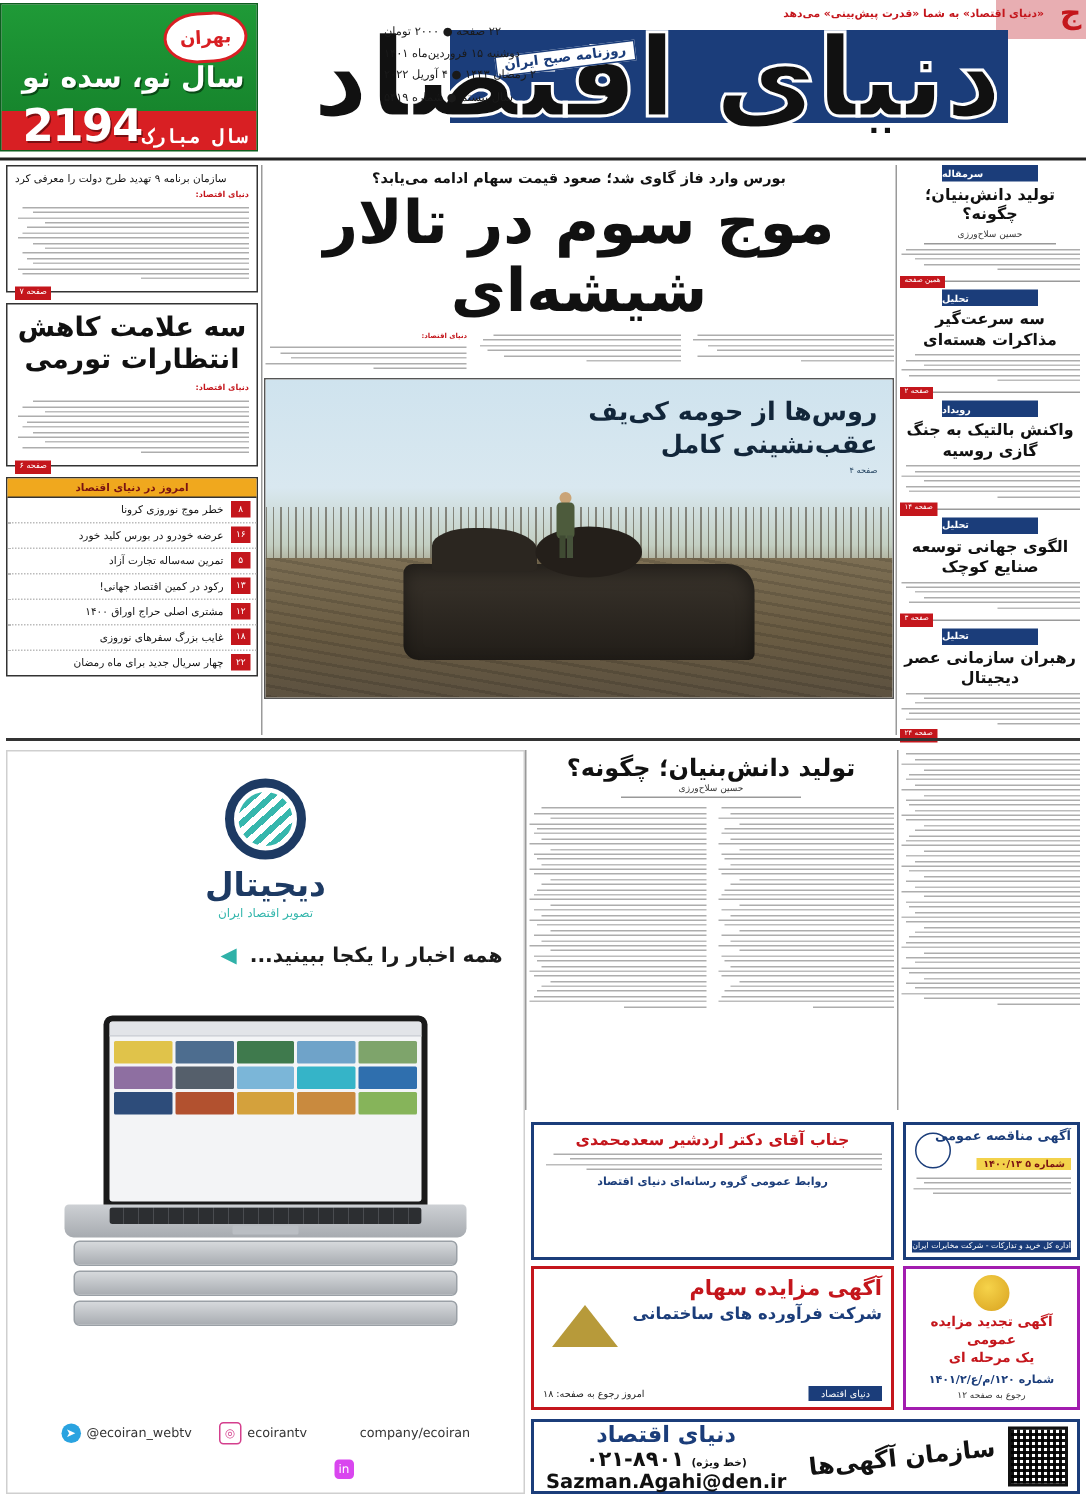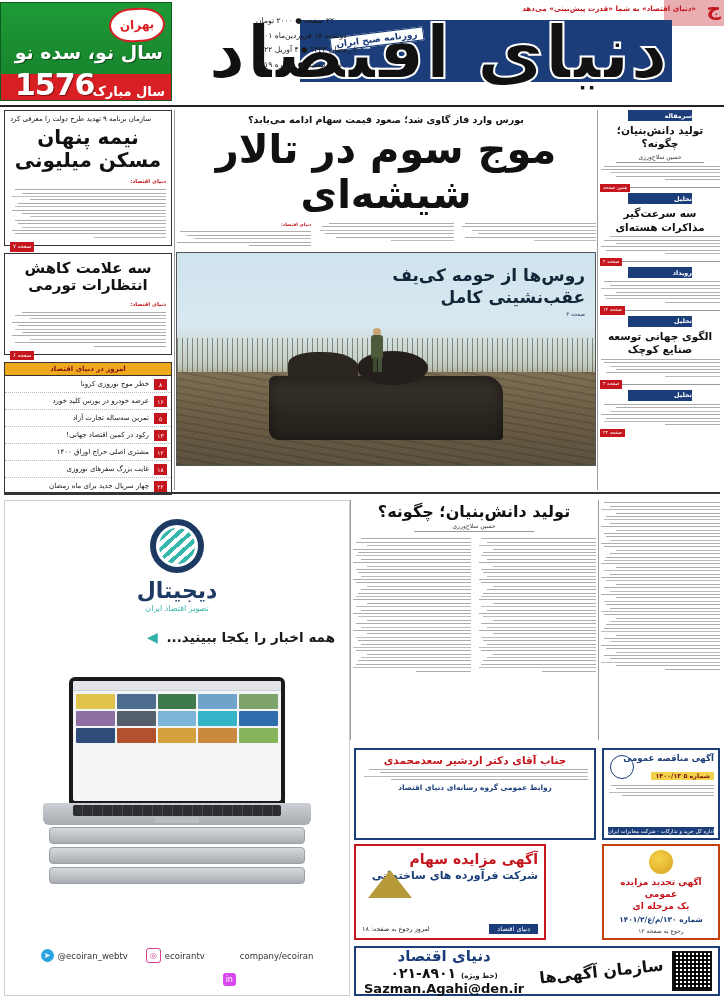--- a/index.html
+++ b/index.html
@@ -24,21 +24,21 @@
   .behran{position:absolute;left:0;top:2px;width:172px;height:99px;
           background:linear-gradient(#1f9a37,#17862d 72%,#17862d 72%);
           border:1px solid #0d5d1e;box-sizing:border-box;overflow:hidden;}
   .behran .redbar{position:absolute;left:0;bottom:0;width:100%;height:26px;background:#d81f23;}
   .behran .logo{position:absolute;right:6px;top:5px;width:52px;height:30px;background:#fff;
         border-radius:50%/60%;border:2px solid #d81f23;display:flex;align-items:center;
         justify-content:center;transform:rotate(-3deg);}
   .behran .logo span{color:#d81f23;font-size:12px;font-weight:bold;}
   .behran .l1{position:absolute;right:8px;top:38px;color:#fff;font-size:19px;font-weight:bold;
         text-shadow:1px 1px 0 #0a4a16;}
-  .behran .l2{position:absolute;right:6px;bottom:1px;color:#fff;font-size:13px;font-weight:bold;}
+  .behran .l2{position:absolute;right:6px;bottom:1px;color:#fff;font-size:13px;font-weight:bold;font-family:Liberation Mono, monospace;}
   .behran .yr{position:absolute;left:14px;bottom:-2px;color:#fff;font-size:30px;font-weight:bold;
         letter-spacing:-1px;text-shadow:1px 1px 0 #7b0f12;}
 
   .masthead{position:absolute;left:176px;top:0;width:548px;height:103px;}
   .slogan{position:absolute;right:28px;top:4px;font-size:7.2px;color:#c4161c;font-weight:bold;letter-spacing:.2px;}
   .cornerflag{position:absolute;right:0;top:0;width:60px;height:26px;background:#e8aeb2;}
   .cornerflag .j{position:absolute;right:3px;top:-4px;font-size:20px;color:#c4161c;font-weight:bold;}
   .bluebox{position:absolute;right:52px;top:20px;width:372px;height:62px;background:#1b3d7a;}
   .logotype{position:absolute;right:56px;top:4px;width:368px;height:96px;
         font-size:74px;line-height:96px;font-weight:bold;color:#111;text-align:center;
@@ -50,21 +50,21 @@
         letter-spacing:.1px;}
 
   
   .hdrline{position:absolute;left:0;top:105px;width:724px;height:2px;background:#222;}
 
   
   .leftcol{position:absolute;left:4px;top:110px;width:168px;}
   .lbox{border:1px solid #333;padding:4px 5px 5px;margin-bottom:7px;background:#fff;}
   .kicker{font-size:7px;text-align:left;color:#111;border-bottom:0;margin-bottom:3px;}
   .lhead{font-size:20px;font-weight:bold;text-align:center;line-height:1.16;margin:2px 0 5px;}
-  .lhead.sm{font-size:15px;}
+  .lhead.sm{font-size:18px;}
   .body-ss{font-size:5.4px;line-height:1.75;text-align:justify;color:#2a2a2a;}
   .lead{color:#c4161c;font-weight:bold;}
   .pagelink{display:inline-block;background:#c4161c;color:#fff;font-size:5.4px;padding:0 3px;float:left;margin-top:2px;}
 
   .indexbox{border:1px solid #333;padding:0;}
   .indexbox .ttl{background:#f0a81e;color:#7a1212;font-size:7px;font-weight:bold;
         text-align:center;padding:2px 0;border-bottom:1px solid #333;}
   .irow{display:flex;align-items:center;gap:5px;padding:2.5px 4px;border-bottom:1px dotted #bbb;}
   .irow:last-child{border-bottom:none;}
   .inum{background:#c4161c;color:#fff;font-size:6px;min-width:13px;height:11px;
@@ -99,21 +99,21 @@
   .soldier .b{position:absolute;left:2px;top:7px;width:12px;height:24px;background:#4d5b3c;border-radius:3px;}
   .soldier .l{position:absolute;left:4px;top:29px;width:4px;height:15px;background:#3f4a32;}
   .soldier .l2{position:absolute;left:9px;top:29px;width:4px;height:15px;background:#46523a;}
   .caption{position:absolute;right:10px;top:12px;text-align:right;color:#12263a;}
   .caption .c1{font-size:17px;font-weight:bold;line-height:1.25;}
   .caption .pg{font-size:5.5px;margin-top:3px;color:#2b4a66;}
 
   
   .rightcol{position:absolute;left:600px;top:110px;width:120px;}
   .rsec{margin-bottom:7px;}
-  .rtag{background:#1b3d7a;color:#fff;font-size:6.4px;font-weight:bold;text-align:right;
+  .rtag{background:#1b3d7a;color:#fff;font-size:6.4px;font-weight:bold;text-align:left;
         padding:1.6px 0;width:64px;margin:0 auto 3px;}
   .rhead{font-size:10.6px;font-weight:bold;text-align:center;line-height:1.25;margin-bottom:2px;}
   .rauthor{font-size:6px;text-align:center;color:#333;border-bottom:1px solid #999;
         padding-bottom:2px;margin:0 16px 3px;}
   .rbody{font-size:4.7px;line-height:1.8;text-align:justify;color:#2c2c2c;}
   .rpage{display:inline-block;background:#c4161c;color:#fff;font-size:4.8px;padding:0 3px;float:left;margin-top:1px;}
   .rdiv{height:1px;background:#9a9a9a;margin:5px 0;}
 
   
   .middiv{position:absolute;left:4px;top:492px;width:716px;height:2px;background:#333;}
@@ -164,21 +164,21 @@
   
   .rbcol{position:absolute;left:600px;top:500px;width:120px;font-size:4.6px;line-height:1.85;
       text-align:justify;color:#2c2c2c;}
 
   
   .ad-congrat{position:absolute;left:354px;top:748px;width:242px;height:92px;
       border:2px solid #1b3d7a;box-sizing:border-box;background:#fff;padding:4px 6px;}
   .ad-congrat .t{color:#c4161c;font-size:10.5px;font-weight:bold;text-align:center;margin-bottom:3px;}
   .ad-congrat .sig{color:#1b3d7a;font-size:7.4px;font-weight:bold;text-align:center;margin-top:3px;}
 
-  .ad-mozayede{position:absolute;left:354px;top:844px;width:192px;height:96px;
+  .ad-mozayede{position:absolute;left:354px;top:844px;width:242px;height:96px;
       border:2px solid #c4161c;box-sizing:border-box;background:#fff;padding:5px 6px;}
   .ad-mozayede .t1{color:#c4161c;font-size:14px;font-weight:bold;text-align:right;}
   .ad-mozayede .t2{color:#1b3d7a;font-size:11px;font-weight:bold;text-align:right;margin-top:2px;}
   .ad-mozayede .mark{position:absolute;left:12px;top:24px;width:44px;height:38px;}
   .ad-mozayede .mark .tri{width:0;height:0;border-left:22px solid transparent;border-right:22px solid transparent;
       border-bottom:28px solid #b79a3a;}
   .ad-mozayede .foot{position:absolute;left:6px;right:6px;bottom:4px;display:flex;
       align-items:center;justify-content:space-between;}
   .ad-mozayede .foot .ref{font-size:6.4px;color:#222;}
   .ad-mozayede .foot .brand{background:#1b3d7a;color:#fff;font-size:6.4px;padding:1px 8px;}
@@ -187,21 +187,21 @@
       border:2px solid #1b3d7a;box-sizing:border-box;background:#fff;padding:3px 4px;}
   .ad-tender .t{color:#1b3d7a;font-size:8.6px;font-weight:bold;text-align:right;}
   .ad-tender .num{background:#f3d24b;color:#7a1212;font-size:6.4px;font-weight:bold;
       display:inline-block;padding:0 4px;margin-top:2px;}
   .ad-tender .globe{position:absolute;left:6px;top:5px;width:22px;height:22px;border-radius:50%;
       border:1.6px solid #1b3d7a;}
   .ad-tender .ft{position:absolute;left:4px;right:4px;bottom:3px;background:#1b3d7a;color:#fff;
       font-size:5.2px;text-align:center;padding:1px 0;}
 
   .ad-tender2{position:absolute;left:602px;top:844px;width:118px;height:96px;
-      border:2px solid #c2410c;box-sizing:border-box;background:#fff;padding:4px;text-align:center;}
+      border:2px solid #a21caf;box-sizing:border-box;background:#fff;padding:4px;text-align:center;}
   .ad-tender2 .t{color:#c4161c;font-size:9px;font-weight:bold;line-height:1.35;}
   .ad-tender2 .n{color:#1b3d7a;font-size:7.4px;font-weight:bold;margin-top:3px;}
   .ad-tender2 .r{font-size:6px;color:#333;margin-top:3px;}
   .ad-tender2 .bulb{width:24px;height:24px;margin:0 auto 2px;border-radius:50%;
       background:radial-gradient(circle at 40% 35%,#f6d34a,#d8a21f);}
 
   .ad-sazman{position:absolute;left:354px;top:946px;width:366px;height:50px;
       border:2px solid #1b3d7a;box-sizing:border-box;background:#fff;display:flex;align-items:center;}
   .ad-sazman .qr{width:40px;height:40px;margin:0 6px;
       background:
@@ -223,21 +223,21 @@
 <div class="page">
 
   <div class="topband">
 
     <div class="behran">
       <div class="redbar"></div>
       <div class="logo">
         <span>بهران</span>
       </div>
       <div class="l1">سال نو، سده نو</div>
-      <div class="yr">1576</div>
+      <div class="yr">2194</div>
       <div class="l2">سال مبارک</div>
     </div>
 
     <div class="masthead">
       <div class="cornerflag">
         <span class="j">ج</span>
       </div>
       <div class="slogan">«دنیای اقتصاد» به شما «قدرت پیش‌بینی» می‌دهد</div>
       <div class="bluebox"></div>
       <div class="logotype">دنیای اقتصاد</div>
@@ -249,21 +249,20 @@
         <div>سال بیستم ● شماره ۵۴۱۹</div>
       </div>
     </div>
   </div>
   <div class="hdrline"></div>
 
   <div class="leftcol rtl">
 
     <div class="lbox">
       <div class="kicker">سازمان برنامه ۹ تهدید طرح دولت را معرفی کرد</div>
-      <div class="lhead">نیمه پنهان<br>مسکن میلیونی</div>
       <div class="body-ss">
         <span class="lead">دنیای اقتصاد:</span>
         <span class="fake-lines">
           <i class="s1"></i>
             <i class="s2"></i>
             <i class="s3"></i>
             <i class="s4"></i>
             <i class="s5"></i>
           <i class="s1"></i>
             <i class="s3"></i>
@@ -422,20 +421,21 @@
             <i class="s5"></i>
             <i class="last"></i>
         </span>
         <span class="rpage">صفحه ۲</span>
       </div>
     </div>
     <div class="rdiv"></div>
 
     <div class="rsec">
       <div class="rtag">رویداد</div>
+      <div class="rhead">واکنش بالتیک به جنگ گازی روسیه</div>
       <div class="rbody">
         <span class="fake-lines">
           <i class="s1"></i>
             <i class="s2"></i>
             <i class="s3"></i>
             <i class="s4"></i>
             <i class="s1"></i>
             <i class="s5"></i>
             <i class="last"></i>
         </span>
@@ -456,20 +456,21 @@
             <i class="s5"></i>
             <i class="last"></i>
         </span>
         <span class="rpage">صفحه ۳</span>
       </div>
     </div>
     <div class="rdiv"></div>
 
     <div class="rsec">
       <div class="rtag">تحلیل</div>
+      <div class="rhead">رهبران سازمانی عصر دیجیتال</div>
       <div class="rbody">
         <span class="fake-lines">
           <i class="s1"></i>
             <i class="s4"></i>
             <i class="s2"></i>
             <i class="s3"></i>
             <i class="s5"></i>
             <i class="s1"></i>
             <i class="last"></i>
         </span>

